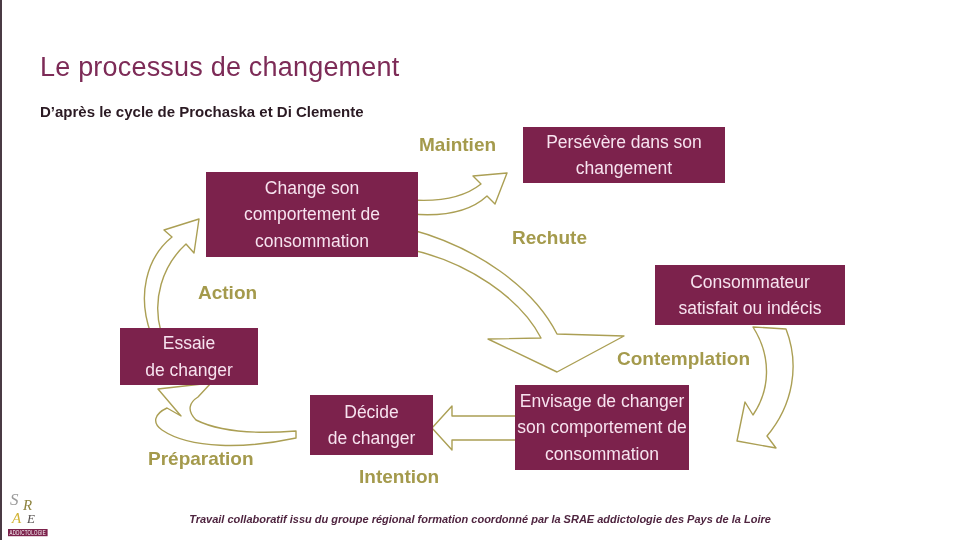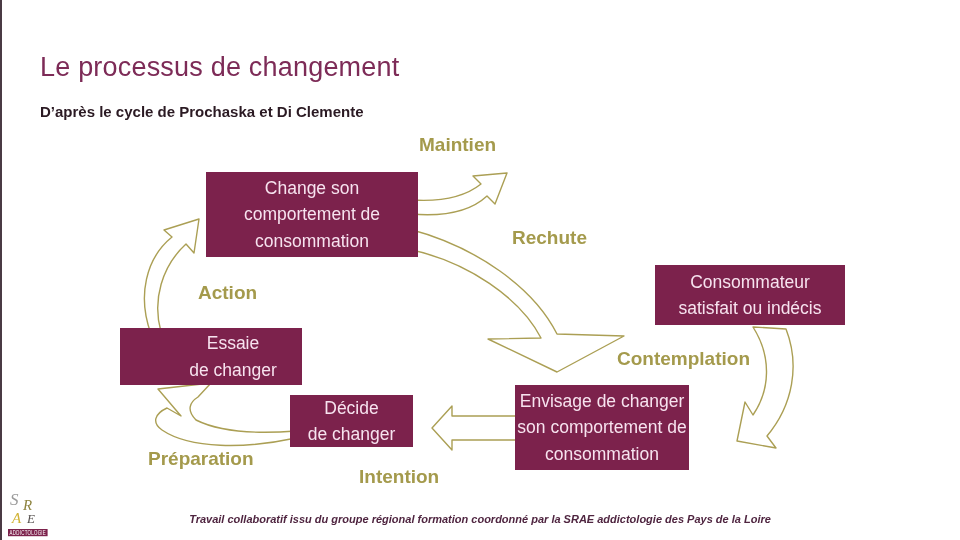--- a/index.html
+++ b/index.html
@@ -60,31 +60,33 @@
 
   <svg class="arrows" viewBox="0 0 960 540" xmlns="http://www.w3.org/2000/svg">
     <path d="M 151 334 C 137 296 146 258 172 237 L 164 230 L 199 219 L 194 253 L 186 244 C 162 266 152 300 161 332 Z"></path>
     <path d="M 411 214 C 446 217 472 210 487 196 L 495 204 L 507 173 L 473 176 L 481 184 C 466 196 444 202 412 200 Z"></path>
     <path d="M 409 229 C 477 247 534 288 557 334 L 624 336 L 557 372 L 488 339 L 541 338 C 521 299 468 261 407 249 Z"></path>
     <path d="M 753 327 L 786 329 C 800 365 793 405 767 436 L 776 448 L 737 441 L 745 402 L 753 415 C 770 390 772 357 753 327 Z"></path>
     <path d="M 432 428 L 452 406 L 452 416 L 516 416 L 516 440 L 452 440 L 452 450 Z"></path>
     <path d="M 296 438 C 245 449 190 449 162 430 C 152 423 154 414 167 408 L 181 416 L 158 389 L 211 383 L 198 397 C 190 402 186 410 196 420 C 220 432 258 434 296 431 Z"></path>
   </svg>
 
+  <div class="pbox" style="left:523px; top:127px; width:202px; height:56px;">Persévère dans son
+changement</div>
   <div class="pbox" style="left:206px; top:172px; width:212px; height:85px;">Change son
 comportement de
 consommation</div>
   <div class="pbox" style="left:655px; top:265px; width:190px; height:60px;">Consommateur
 satisfait ou indécis</div>
-  <div class="pbox" style="left:120px; top:328px; width:138px; height:57px;padding-left:44px;">Essaie
+  <div class="pbox" style="left:120px; top:328px; width:138px; height:57px;">Essaie
 de changer</div>
   <div class="pbox" style="left:515px; top:385px; width:174px; height:85px;">Envisage de changer
 son comportement de
 consommation</div>
-  <div class="pbox" style="left:290px; top:395px; width:123px; height:52px;">Décide
+  <div class="pbox" style="left:310px; top:395px; width:123px; height:60px;">Décide
 de changer</div>
 
   <div class="stage" style="left:419px; top:134px;">Maintien</div>
   <div class="stage" style="left:512px; top:227px;">Rechute</div>
   <div class="stage" style="left:198px; top:282px;">Action</div>
   <div class="stage" style="left:617px; top:348px;">Contemplation</div>
   <div class="stage" style="left:148px; top:448px;">Préparation</div>
   <div class="stage" style="left:359px; top:466px;">Intention</div>
 
   <div class="logo">

